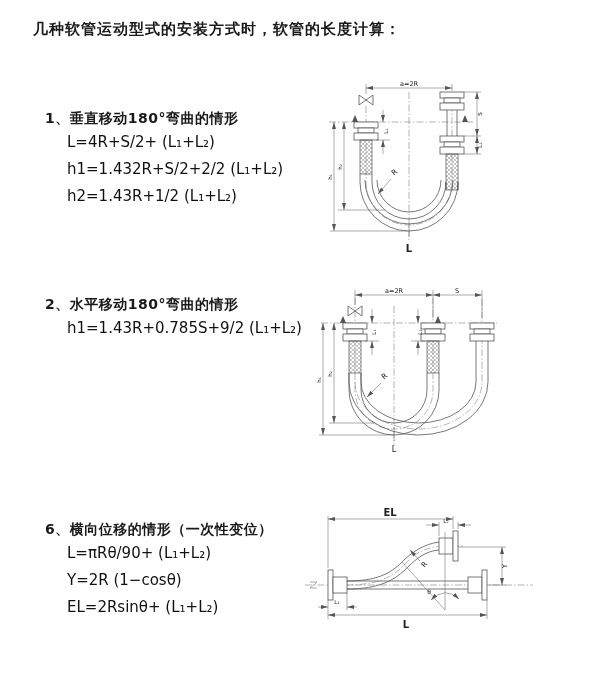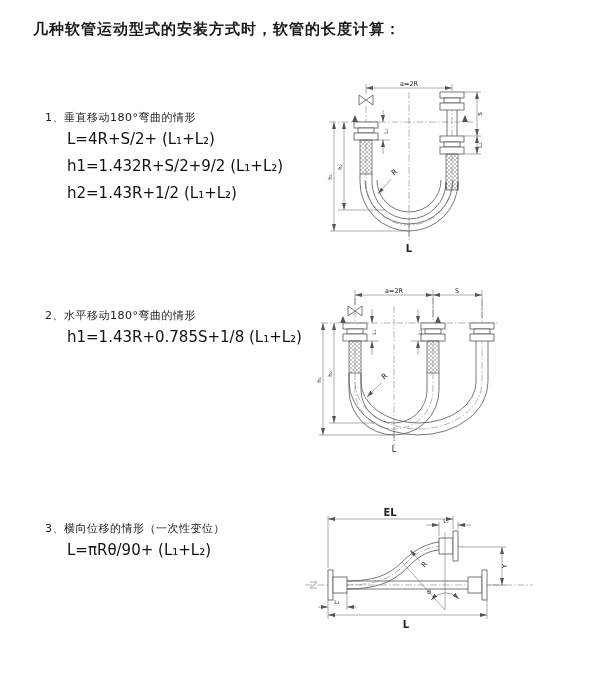--- a/index.html
+++ b/index.html
@@ -1,20 +1,20 @@
 <!DOCTYPE html>
 <html><head>
 <meta charset="utf-8">
 <style>
   html,body{margin:0;padding:0;background:#fff;}
   #page{position:relative;width:533px;height:675px;background:#ffffff;overflow:hidden;
         font-family:"DejaVu Sans","Liberation Sans",sans-serif;color:#1a1a1a;}
   .title{position:absolute;left:33px;top:20px;font-size:15px;font-weight:bold;letter-spacing:1px;}
   .section{position:absolute;left:45px;}
-  .heading{font-size:11px;font-weight:normal;letter-spacing:.5px;white-space:nowrap;}
+  .heading{font-size:14px;font-weight:bold;letter-spacing:.5px;white-space:nowrap;}
   .formulas{margin:5px 0 0 22px;}
   .formula{height:27px;font-size:15px;color:#111;white-space:nowrap;}
   .diagram{position:absolute;text-align:right;}
   svg{display:block;}
   svg text{font-family:"DejaVu Sans","Liberation Sans",sans-serif;fill:#222;}
   .draw{stroke:#555;stroke-width:.8;fill:none;}
   .thin{stroke:#666;stroke-width:.55;fill:none;}
   .cl{stroke:#777;stroke-width:.55;fill:none;stroke-dasharray:7 2 1.5 2;}
   .braid{stroke:#555;stroke-width:.7;}
   .fit{fill:#fff;stroke:#555;stroke-width:.8;}
@@ -26,36 +26,38 @@
 <body>
 
 <div id="page">
 
   <div class="title">几种软管运动型式的安装方式时，软管的长度计算：</div>
 
   <div class="section" style="top:110px">
     <div class="heading">1、垂直移动180°弯曲的情形</div>
     <div class="formulas">
       <div class="formula">L=4R+S/2+ (L₁+L₂)</div>
-      <div class="formula">h1=1.432R+S/2+9/2 (L₁+L₂)</div>
+      <div class="formula">h1=1.432R+S/2+2/2 (L₁+L₂)</div>
       <div class="formula">h2=1.43R+1/2 (L₁+L₂)</div>
     </div>
   </div>
 
-  <div class="section" style="top:308px">
+  <div class="section" style="top:296px">
     <div class="heading">2、水平移动180°弯曲的情形</div>
     <div class="formulas">
-      <div class="formula">h1=1.43R+0.785S+1/8 (L₁+L₂)</div>
+      <div class="formula">h1=1.43R+0.785S+9/2 (L₁+L₂)</div>
     </div>
   </div>
 
   <div class="section" style="top:521px">
-    <div class="heading">3、横向位移的情形（一次性变位）</div>
+    <div class="heading">6、横向位移的情形（一次性变位）</div>
     <div class="formulas">
       <div class="formula">L=πRθ/90+ (L₁+L₂)</div>
+      <div class="formula">Y=2R (1−cosθ)</div>
+      <div class="formula">EL=2Rsinθ+ (L₁+L₂)</div>
     </div>
   </div>
 
   <div class="diagram" style="left:305px;top:70px">
     <svg width="295" height="195" viewBox="0 0 295 195">
       <defs>
         <marker id="ar1" markerWidth="7" markerHeight="4" refX="7" refY="2" orient="auto-start-reverse" markerUnits="userSpaceOnUse">
           <path d="M0,0L7,2L0,4Z" fill="#555"></path>
         </marker>
         <pattern id="ht1" width="4" height="4" patternUnits="userSpaceOnUse">

